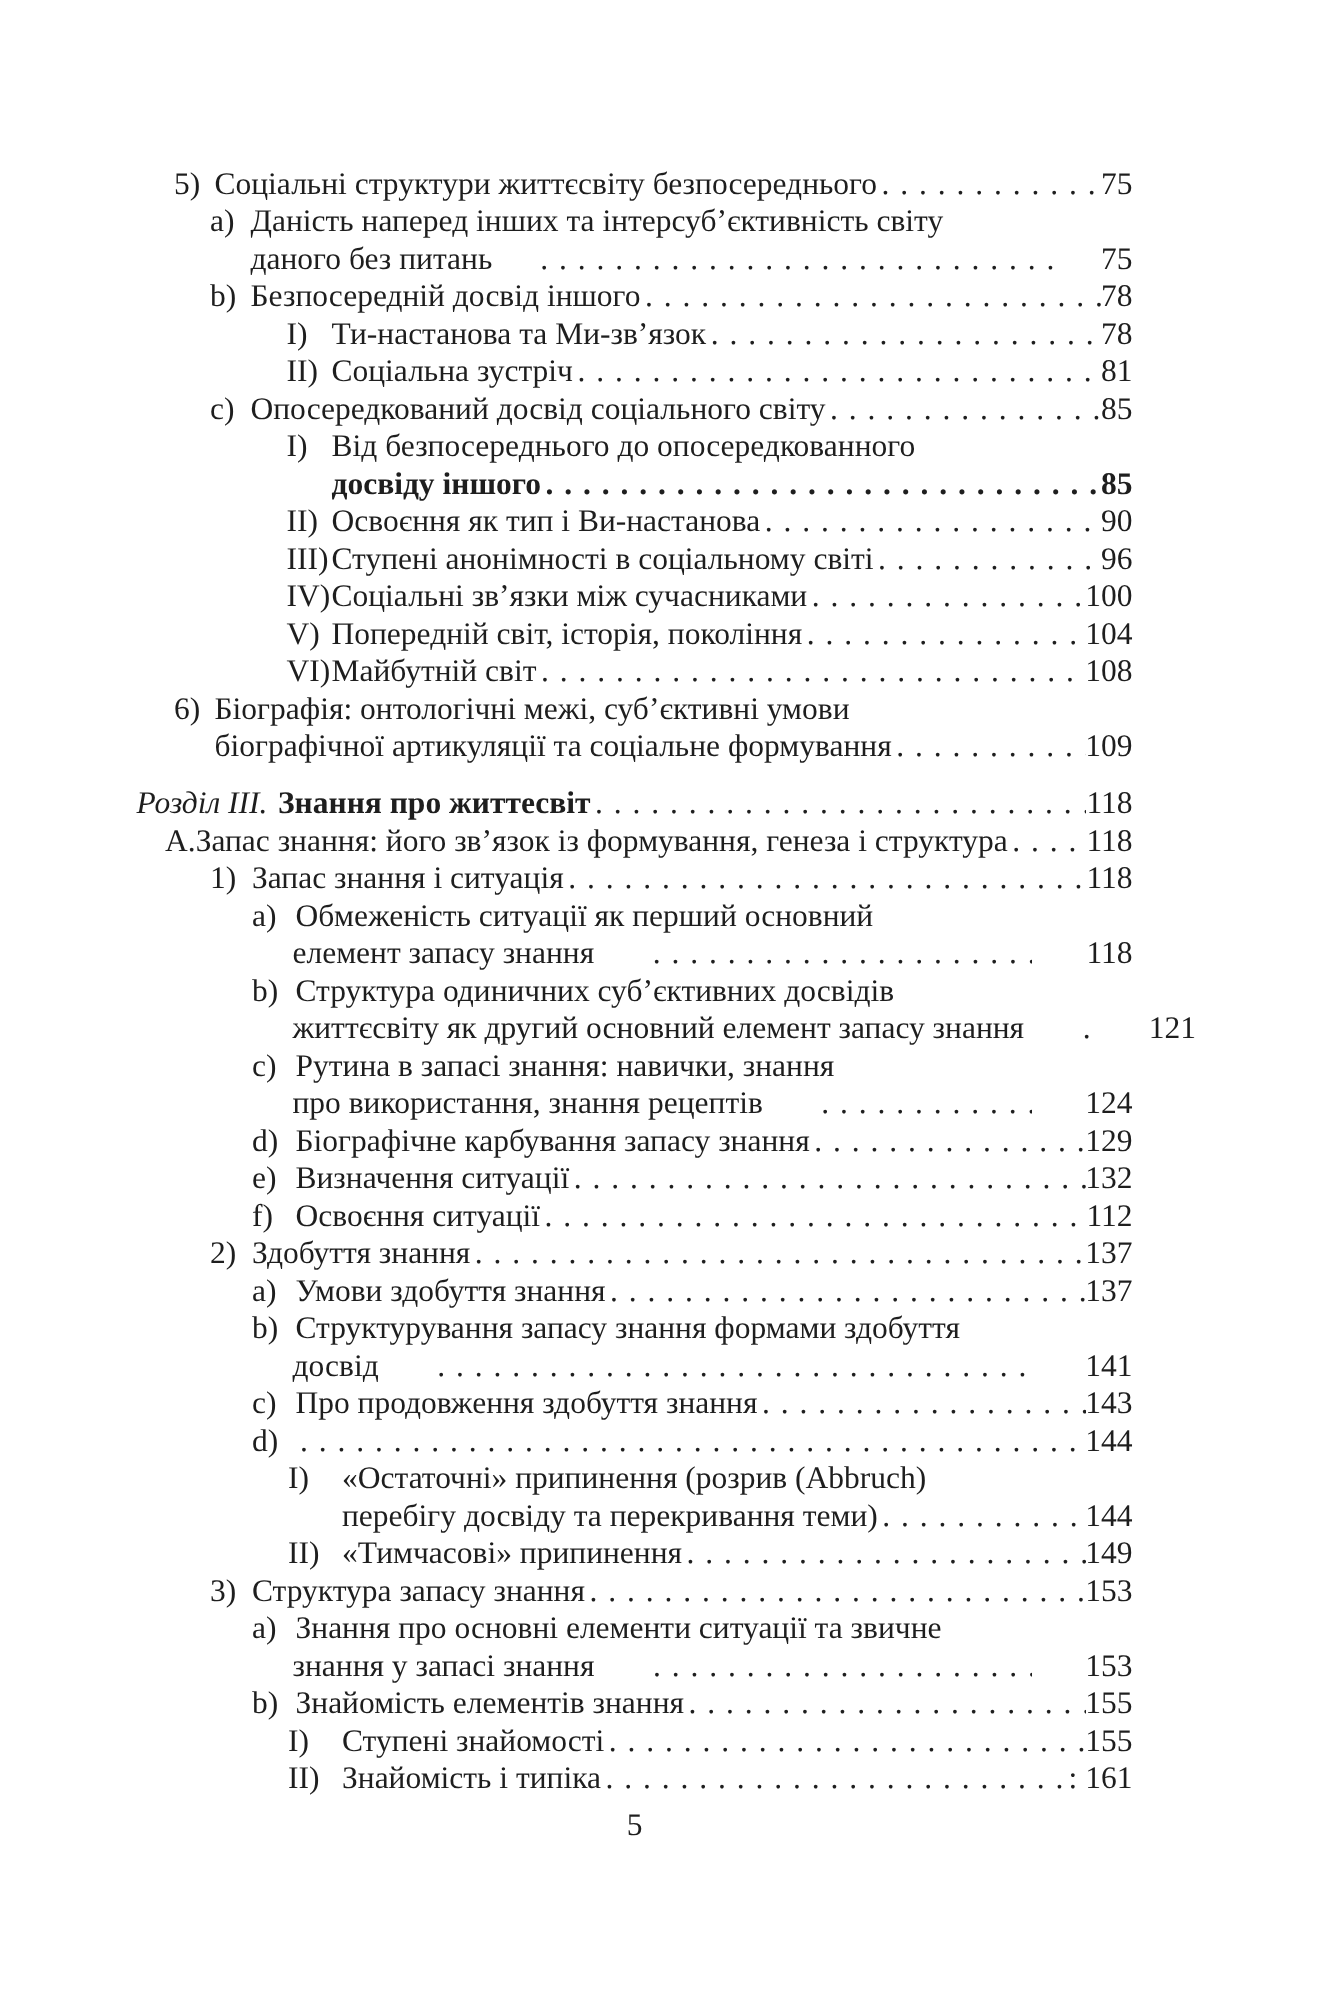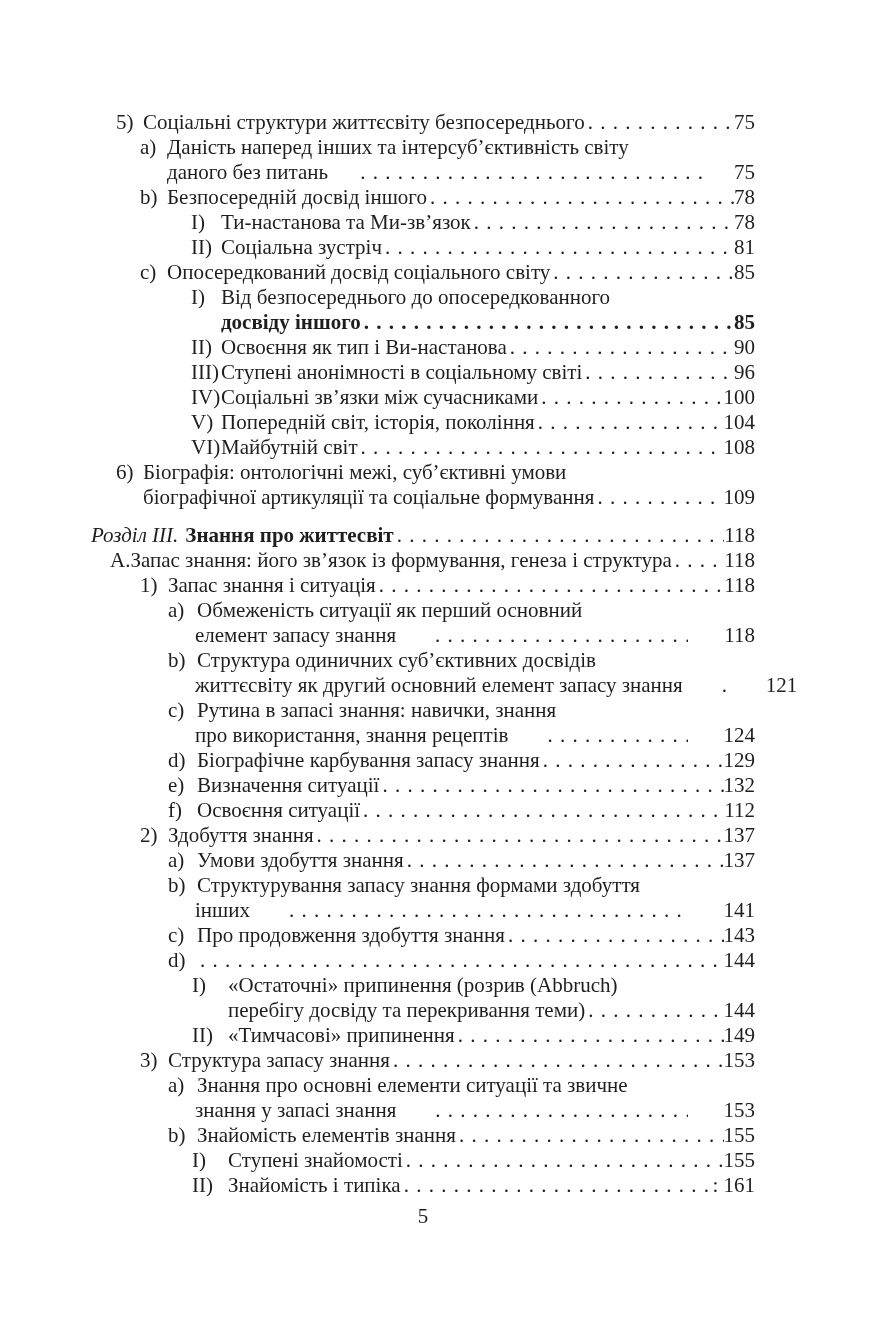--- a/index.html
+++ b/index.html
@@ -202,21 +202,21 @@
       <span class="marker">a)</span>
       <span class="txt">Умови здобуття знання</span>
       <span class="leader"></span>
       <span class="pg">137</span>
     </div>
     <div class="row p2-let">
       <span class="marker">b)</span>
       <span class="txt">Структурування запасу знання формами здобуття</span>
     </div>
     <div class="row p2-let-cont">
-      <span class="txt">інших</span>
+      <span class="txt">досвід</span>
       <span class="leader"></span>
       <span class="pg">141</span>
     </div>
     <div class="row p2-let">
       <span class="marker">c)</span>
       <span class="txt">Про продовження здобуття знання</span>
       <span class="leader"></span>
       <span class="pg">143</span>
     </div>
     <div class="row p2-let">

